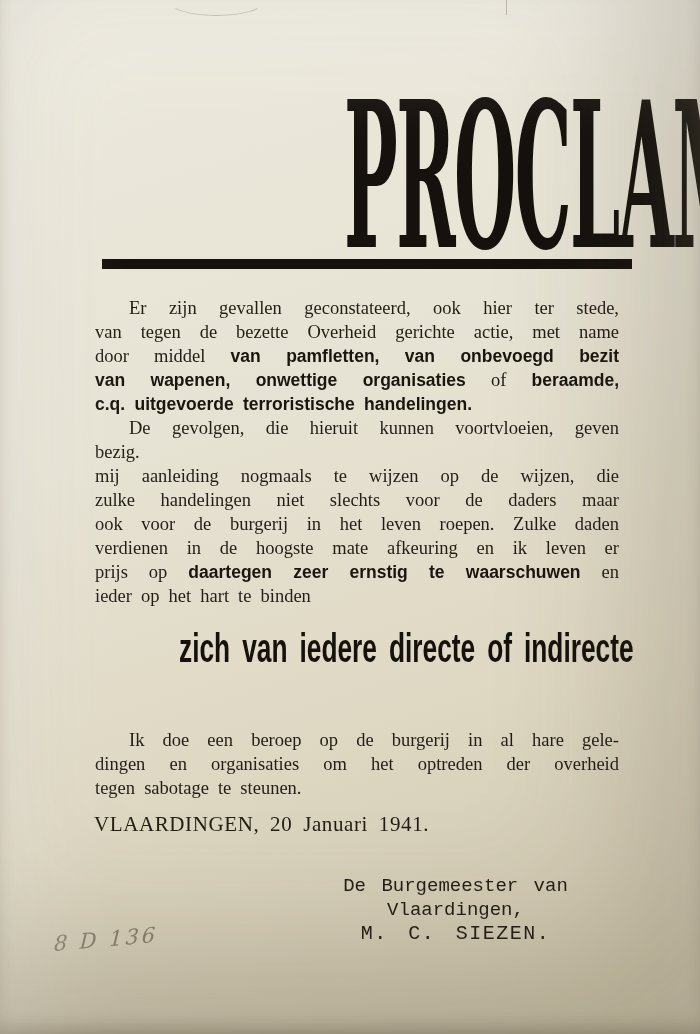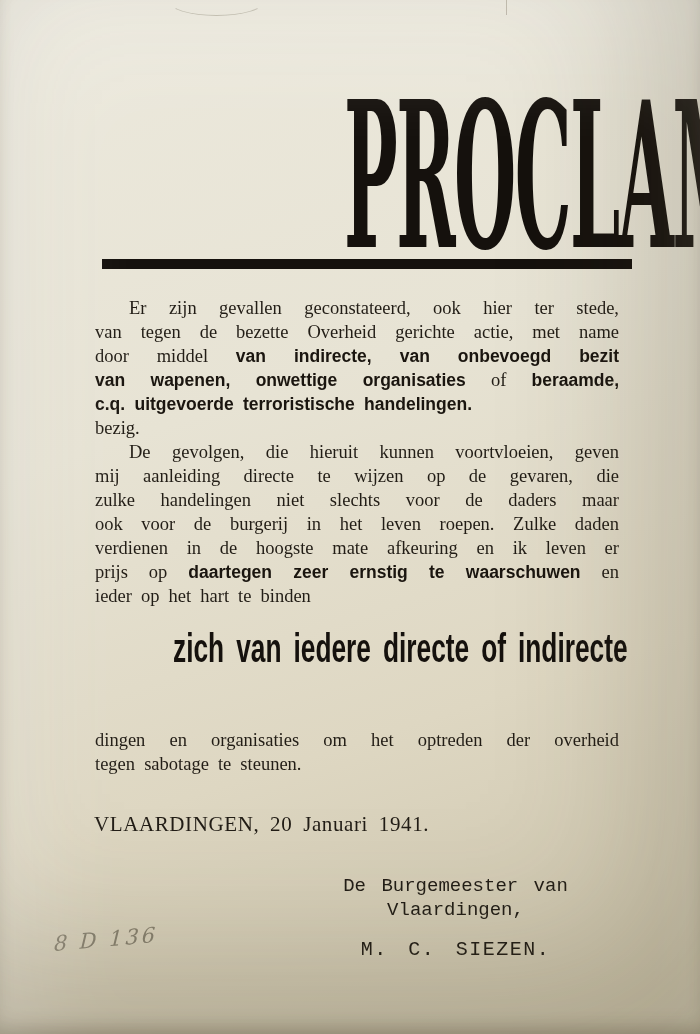--- a/index.html
+++ b/index.html
@@ -25,33 +25,33 @@
     background:#15110d;}
   
   .bodyblock{position:absolute;left:95px;width:524px;font-size:18.5px;color:#221d16;}
   .p1{top:296px;} .p4{top:728px;}
   .ln{line-height:24px;text-align:justify;text-align-last:justify;white-space:nowrap;}
   .ln.last{text-align:left;text-align-last:left;word-spacing:0.24em;white-space:normal;}
   .ln.ind{text-indent:34px;}
   .bb{font-family:"Liberation Sans", sans-serif;font-weight:bold;font-size:17.5px;
     color:#1a150f;}
   
-  .headblock{position:absolute;left:89px;top:628px;width:524px;text-align:left;
+  .headblock{position:absolute;left:95px;top:628px;width:524px;text-align:left;
     color:#15110d;}
   .hline{height:42px;line-height:42px;}
   .hspan{display:inline-block;font-family:"Liberation Sans", sans-serif;font-weight:bold;
     font-size:36px;letter-spacing:0;word-spacing:0.18em;white-space:nowrap;
     transform:scale(0.73,1.12);transform-origin:center center;}
   
   .dateline{position:absolute;left:94px;top:812px;font-size:21px;letter-spacing:0.6px;
     word-spacing:5px;color:#221d16;}
   .sig{position:absolute;left:283px;top:874px;width:345px;text-align:center;
     color:#221d16;font-family:Liberation Mono, monospace;}
   .sig-role{font-size:19px;word-spacing:4px;line-height:24px;}
-  .sig-name{font-size:20px;letter-spacing:1.5px;word-spacing:7px;margin-top:16px;
+  .sig-name{font-size:20px;letter-spacing:1.5px;word-spacing:7px;margin-top:0;
     line-height:24px;}
   
   .annotation{position:absolute;left:54px;top:932px;font-family:"DejaVu Serif", serif;
     font-style:italic;font-size:21px;color:#87816f;letter-spacing:3px;
     transform:rotate(-5deg) skewX(-8deg);transform-origin:left center;}
 </style>
 </head>
 <body>
 
 <div class="photo">
@@ -60,40 +60,41 @@
   <div class="crease-line"></div>
 
   <div class="title-wrap">
     <span class="title-span">PROCLAMATIE</span>
   </div>
   <div class="title-rule"></div>
 
   <div class="bodyblock p1">
     <div class="ln ind"><span>Er zijn gevallen geconstateerd, ook hier ter stede,</span></div>
     <div class="ln"><span>van tegen de bezette Overheid gerichte actie, met name</span></div>
-    <div class="ln"><span>door middel </span><span class="bb">van indirecte, van onbevoegd bezit</span></div>
+    <div class="ln"><span>door middel </span><span class="bb">van pamfletten, van onbevoegd bezit</span></div>
     <div class="ln"><span class="bb">van wapenen, onwettige organisaties</span><span> of </span><span class="bb">beraamde,</span></div>
     <div class="ln last"><span class="bb">c.q. uitgevoerde terroristische handelingen.</span></div>
 
+    <div class="ln ind"><span>De gevolgen, die hieruit kunnen voortvloeien, geven</span></div>
+
     <div class="ln last"><span>bezig.</span></div>
-
-    <div class="ln ind"><span>De gevolgen, die hieruit kunnen voortvloeien, geven</span></div>
-    <div class="ln"><span>mij aanleiding directe te wijzen op de gevaren, die</span></div>
+    <div class="ln"><span>mij aanleiding nogmaals te wijzen op de wijzen, die</span></div>
     <div class="ln"><span>zulke handelingen niet slechts voor de daders maar</span></div>
     <div class="ln"><span>ook voor de burgerij in het leven roepen. Zulke daden</span></div>
     <div class="ln"><span>verdienen in de hoogste mate afkeuring en ik leven er</span></div>
     <div class="ln"><span>prijs op </span><span class="bb">daartegen zeer ernstig te waarschuwen</span><span> en</span></div>
     <div class="ln last"><span>ieder op het hart te binden</span></div>
   </div>
 
   <div class="headblock">
     <div class="hline"><span class="hspan">zich van iedere directe of indirecte</span></div>
   </div>
 
   <div class="bodyblock p4">
+    <div class="ln ind"><span>Ik doe een beroep op de burgerij in al hare gele-</span></div>
     <div class="ln"><span>dingen en organisaties om het optreden der overheid</span></div>
     <div class="ln last"><span>tegen sabotage te steunen.</span></div>
   </div>
 
   <div class="dateline">VLAARDINGEN, 20 Januari 1941.</div>
 
   <div class="sig">
     <div class="sig-role">De Burgemeester van Vlaardingen,</div>
     <div class="sig-name">M. C. SIEZEN.</div>
   </div>

